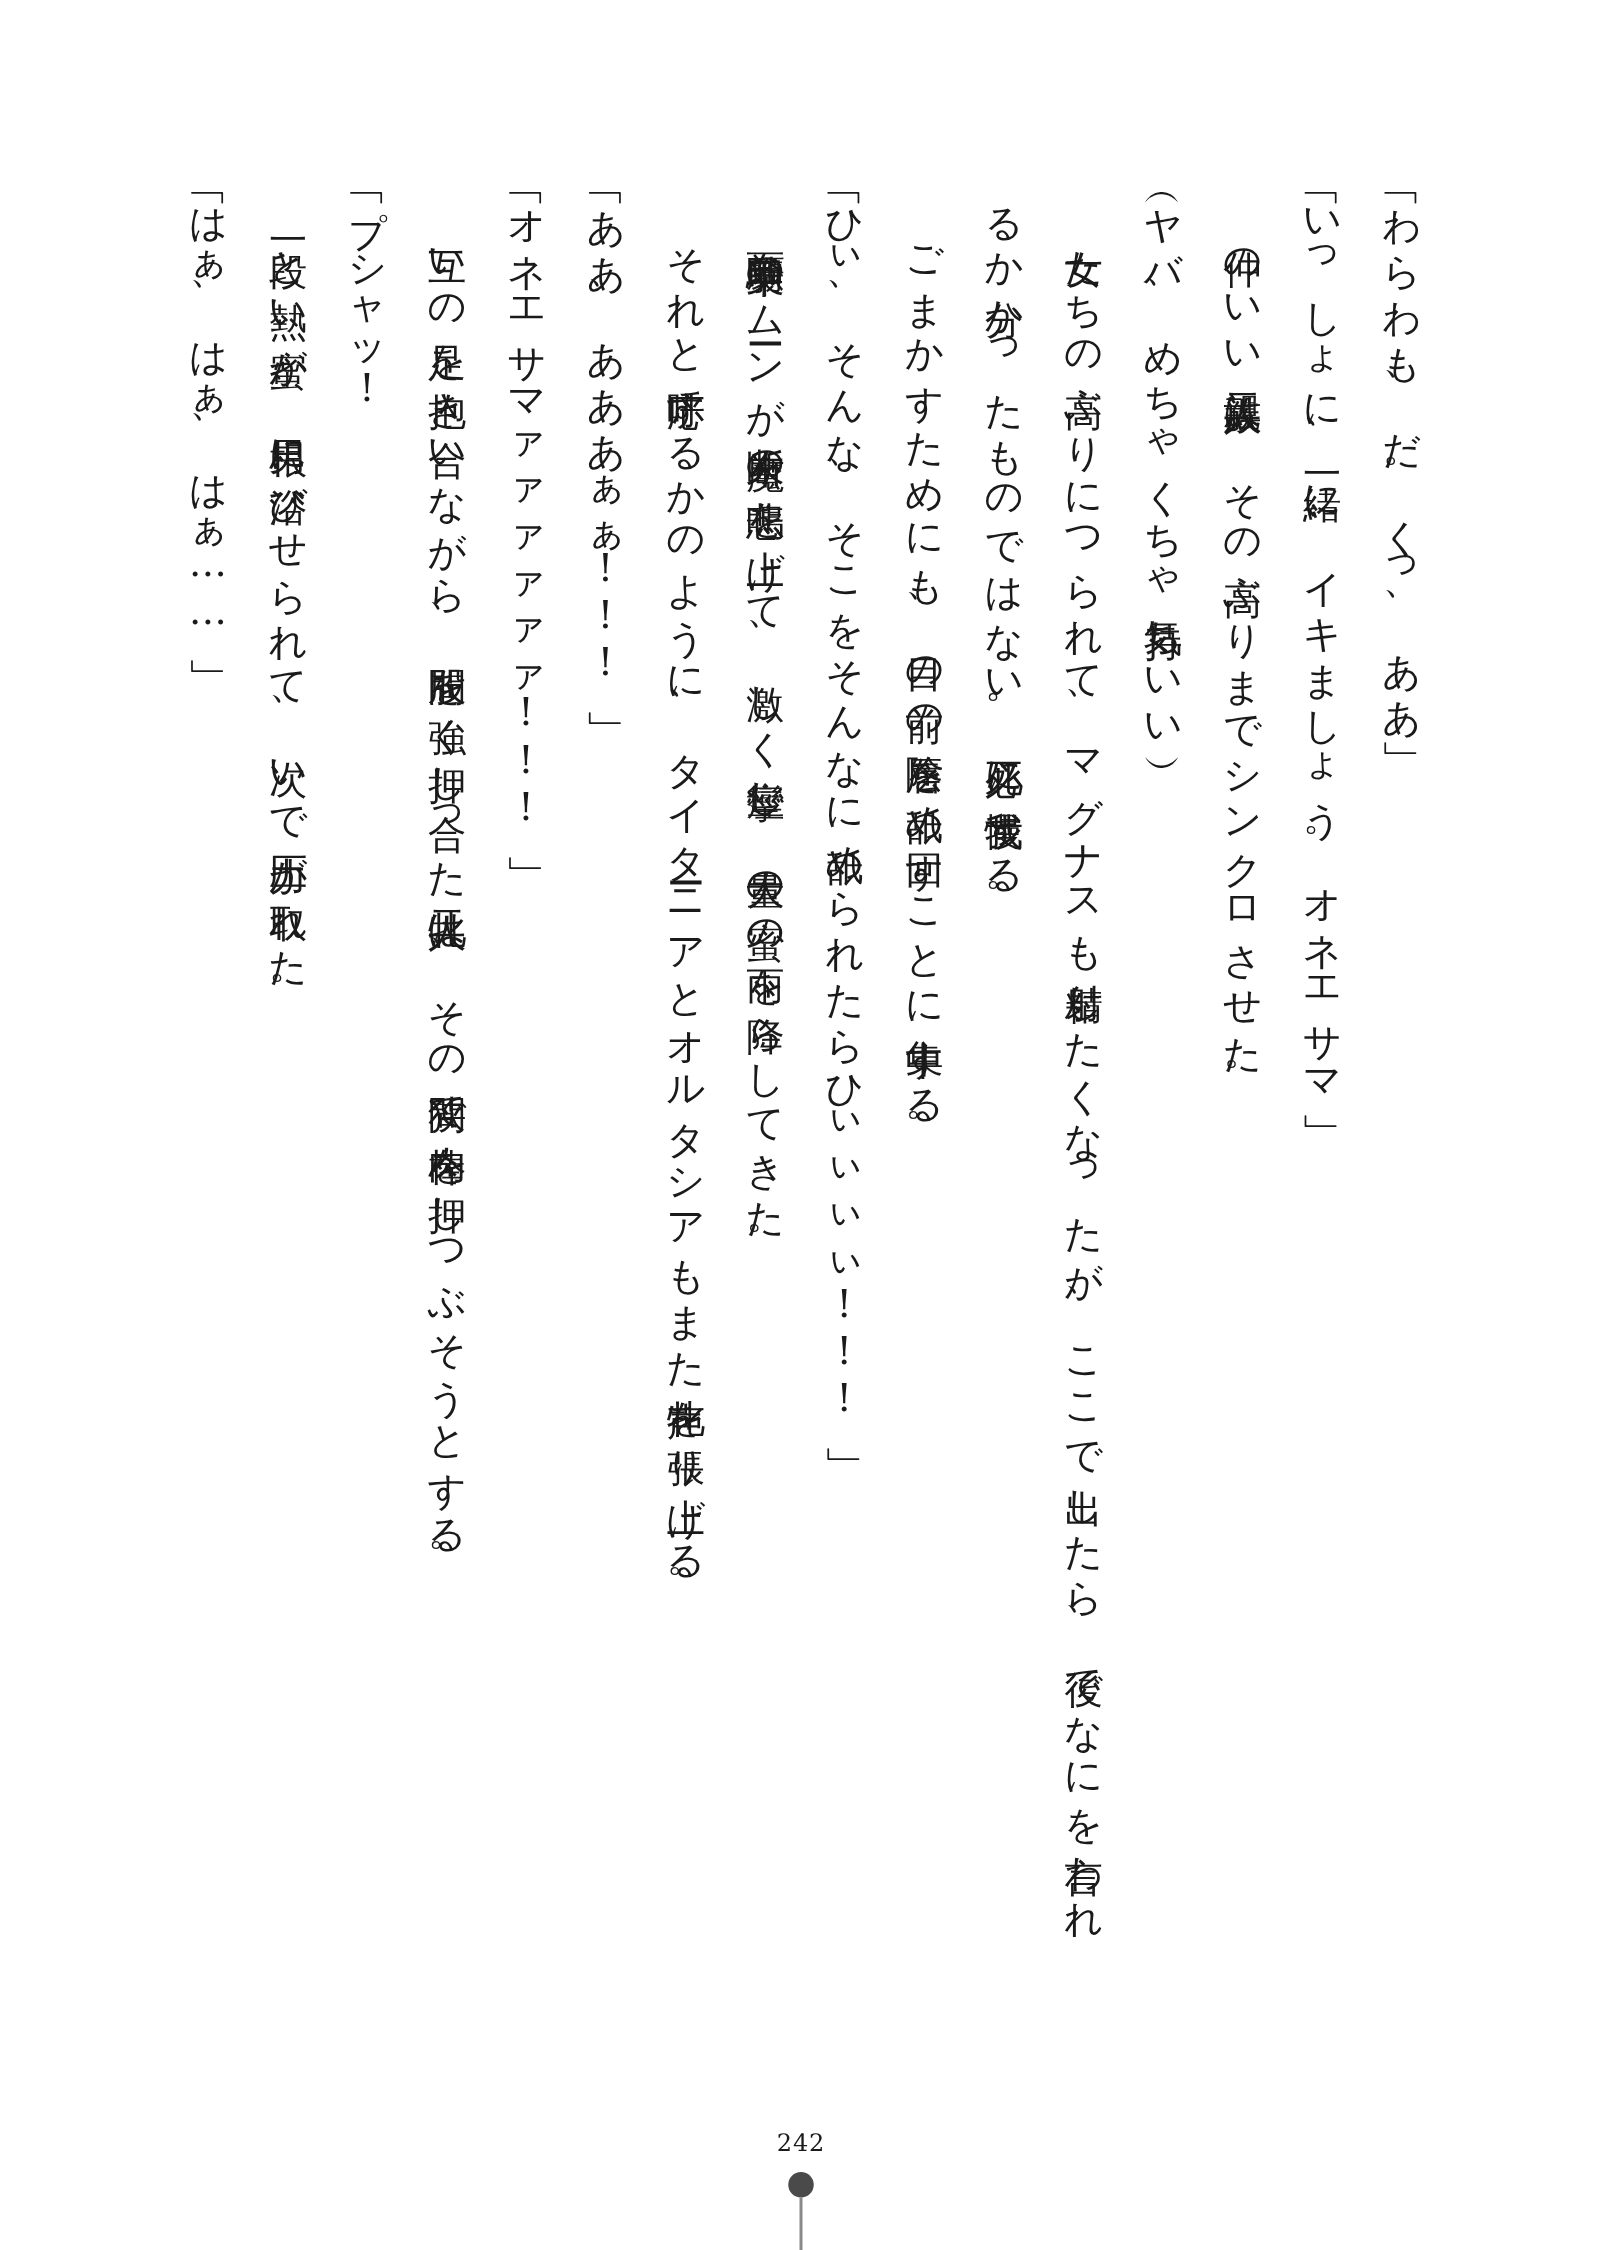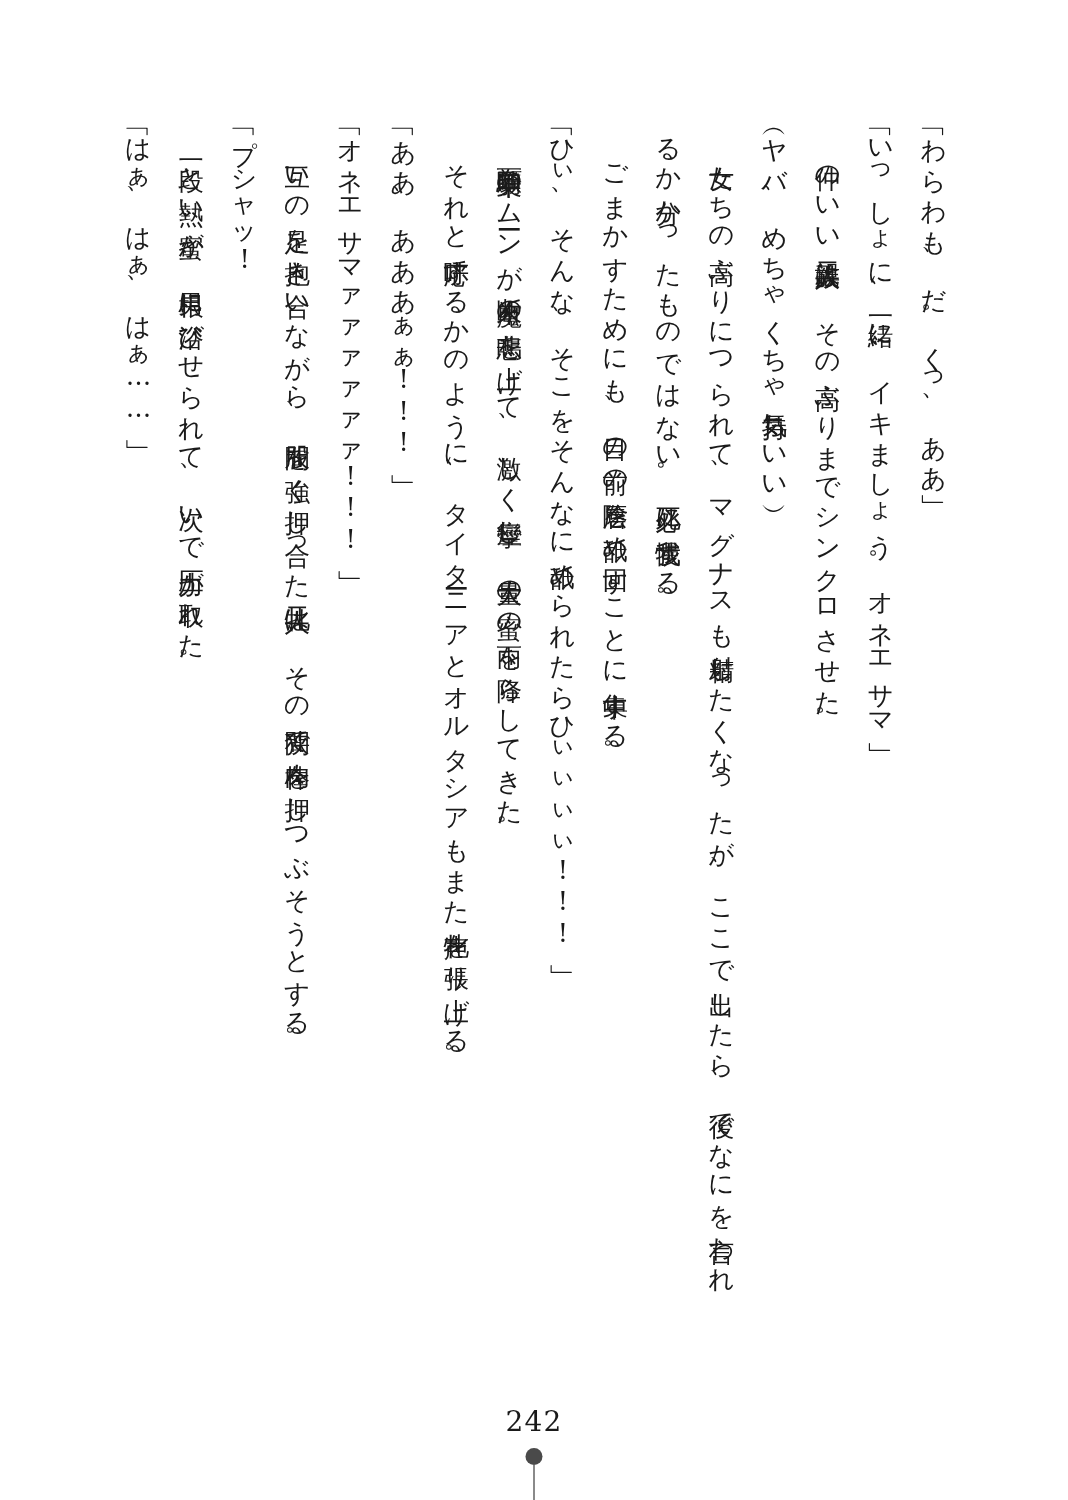--- a/index.html
+++ b/index.html
@@ -38,21 +38,21 @@
     text-indent: 0;
   }
 
   
   .page-number {
     position: absolute;
     bottom: 62px;
     left: 0;
     width: 100%;
     text-align: center;
-    font-size: 28px;
+    font-size: 16px;
     color: #1a1a1a;
     font-family: "DejaVu Serif", "Liberation Serif", serif;
     letter-spacing: 0.04em;
   }
 
   
   .bottom-mark {
     position: absolute;
     bottom: 0px;
     left: 50%;

